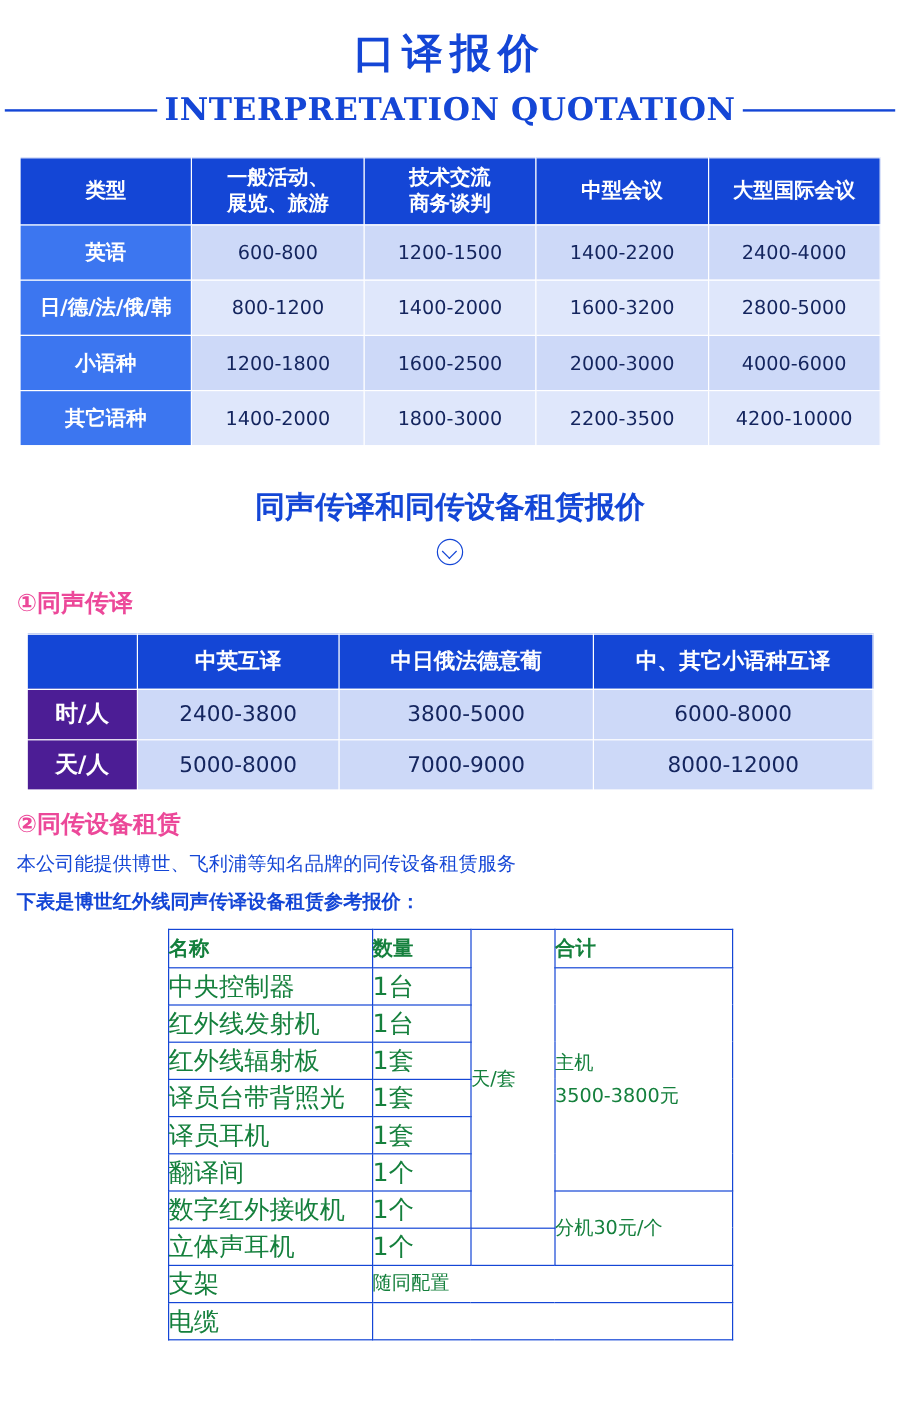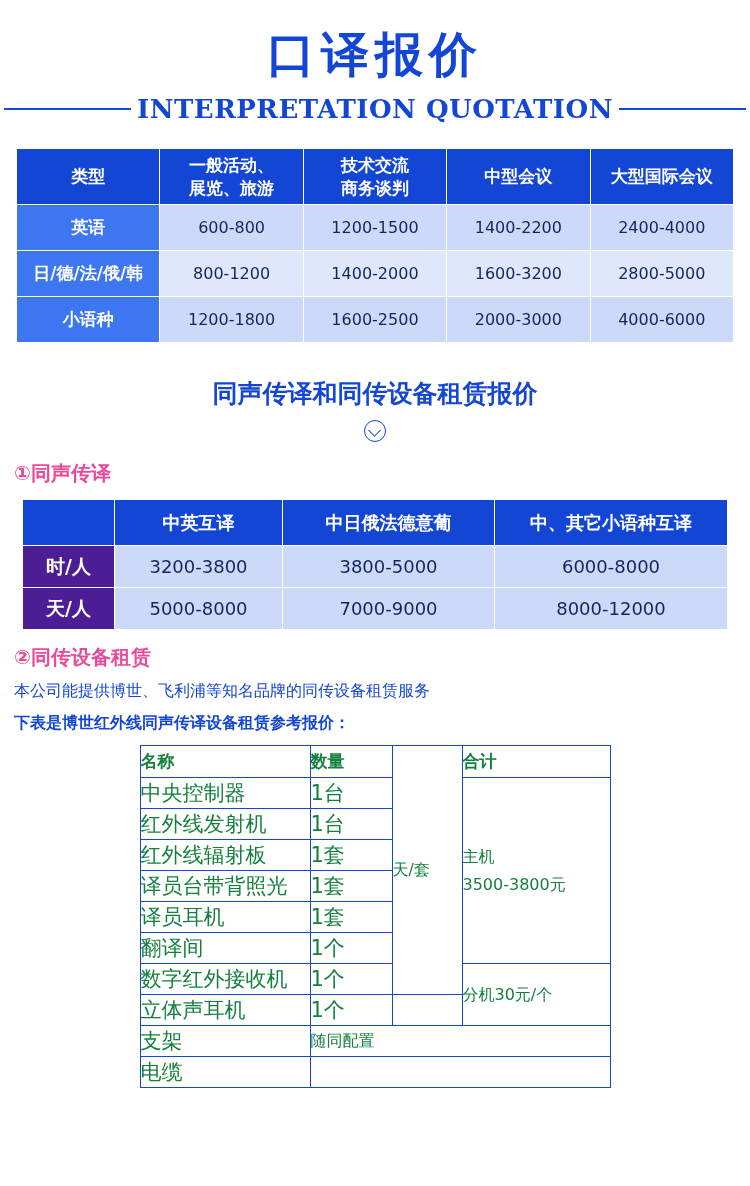--- a/index.html
+++ b/index.html
@@ -9,21 +9,21 @@
     background: #ffffff;
     font-family: "DejaVu Sans", "Liberation Sans", sans-serif;
     color: #1a3fb5;
     position: relative;
     overflow: hidden;
   }
 
   
   .header { text-align: center; padding-top: 24px; }
   .header-cn {
-    font-size: 48px;
+    font-size: 34px;
     font-weight: bold;
     color: #1446d6;
     letter-spacing: 6px;
     line-height: 1.25;
   }
   .header-en-wrap {
     display: flex;
     align-items: center;
     justify-content: center;
     margin-top: 10px;
@@ -230,20 +230,27 @@
         <td class="val">1600-3200</td>
         <td class="val">2800-5000</td>
       </tr>
       <tr>
         <td class="rowhead">小语种</td>
         <td class="val">1200-1800</td>
         <td class="val">1600-2500</td>
         <td class="val">2000-3000</td>
         <td class="val">4000-6000</td>
       </tr>
+      <tr class="alt">
+        <td class="rowhead">其它语种</td>
+        <td class="val">1400-2000</td>
+        <td class="val">1800-3000</td>
+        <td class="val">2200-3500</td>
+        <td class="val">4200-10000</td>
+      </tr>
     </tbody>
   </table>
 </div>
 
 <div class="sec-title">同声传译和同传设备租赁报价</div>
 <div class="chev-wrap">
   <span class="chev"></span>
 </div>
 
 <div class="num-title">①同声传译</div>
@@ -260,21 +267,21 @@
       <tr>
         <th></th>
         <th>中英互译</th>
         <th>中日俄法德意葡</th>
         <th>中、其它小语种互译</th>
       </tr>
     </thead>
     <tbody>
       <tr>
         <td class="rowhead">时/人</td>
-        <td class="val">3200-3800</td>
+        <td class="val">2400-3800</td>
         <td class="val">3800-5000</td>
         <td class="val">6000-8000</td>
       </tr>
       <tr>
         <td class="rowhead">天/人</td>
         <td class="val">5000-8000</td>
         <td class="val">7000-9000</td>
         <td class="val">8000-12000</td>
       </tr>
     </tbody>

